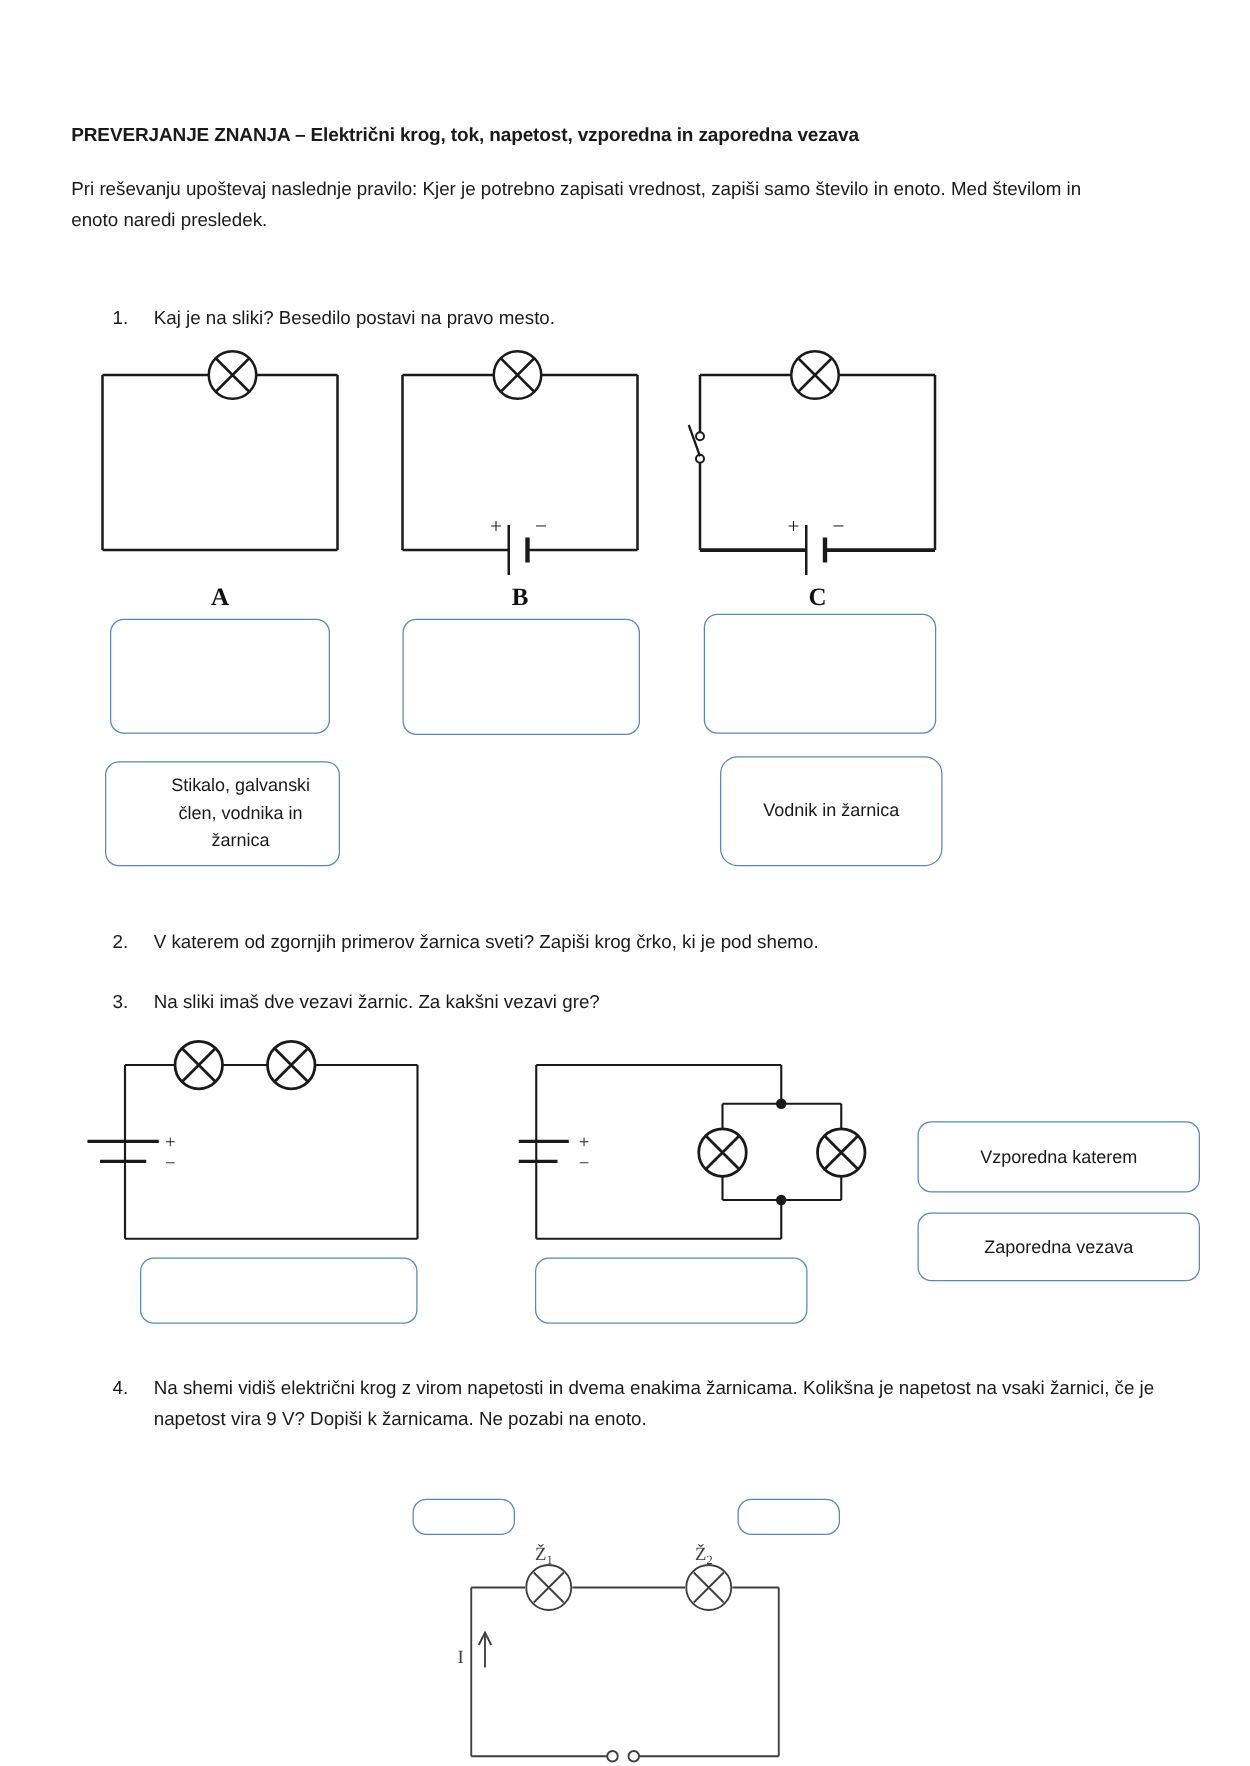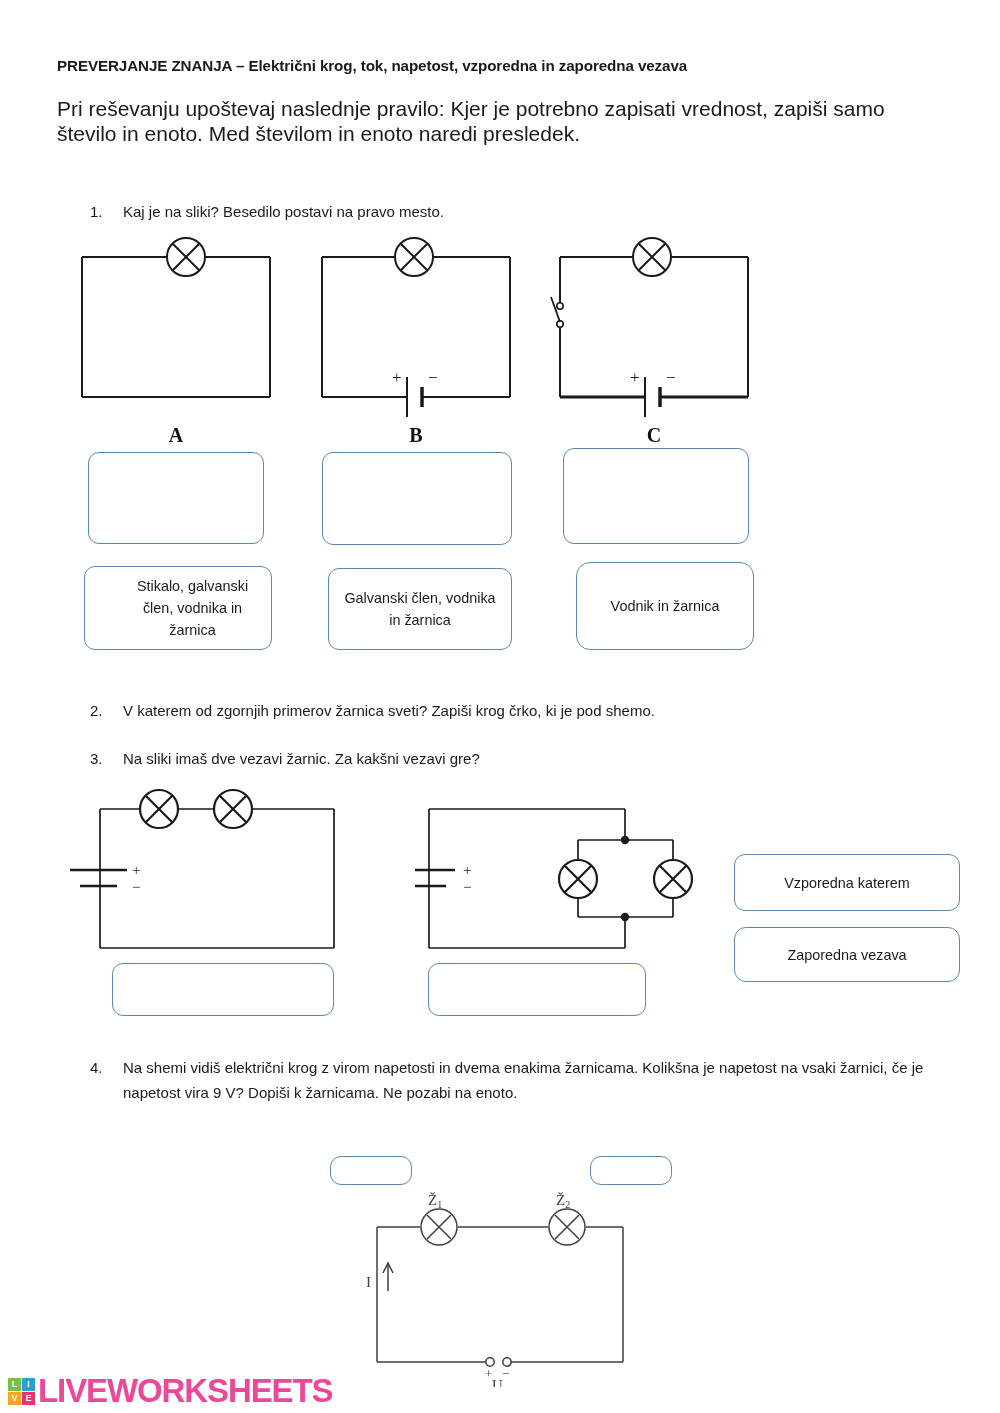--- a/index.html
+++ b/index.html
@@ -12,38 +12,39 @@
     height: 1413px;
     position: relative;
     font-family: "Liberation Sans", sans-serif;
     color: #1a1a1a;
     overflow: hidden;
   }
 
   .page {
     position: absolute;
     inset: 0;
+    margin-top: 43px;
   }
 
   
   .title {
     position: absolute;
     left: 57px;
     top: 57px;
     width: 880px;
     font-size: 15.2px;
     font-weight: bold;
     letter-spacing: -0.1px;
   }
   .intro {
     position: absolute;
     left: 57px;
     top: 96px;
     width: 840px;
-    font-size: 21px;
+    font-size: 15px;
     line-height: 25px;
   }
 
   
   .q {
     position: absolute;
     font-size: 15px;
     line-height: 25px;
   }
   .q .num {
@@ -214,21 +215,20 @@
       <text x="118" y="148" font-family="Liberation Serif, serif" font-size="17" fill="#1a1a1a">−</text>
     </svg>
   </div>
   <div class="letter" style="left:618px; top:424px; width:72px;">C</div>
 
   <div class="box empty" style="left:88px; top:452px; width:176px; height:92px;"></div>
   <div class="box empty" style="left:322px; top:452px; width:190px; height:93px;"></div>
   <div class="box empty" style="left:563px; top:448px; width:186px; height:96px;"></div>
 
   <div class="box" style="left:84px; top:566px; width:188px; height:84px;padding-left:37px;">Stikalo, galvanski člen, vodnika in žarnica</div>
-  <div class="box" style="left:328px; top:568px; width:184px; height:82px;">Galvanski člen, vodnika in žarnica</div>
   <div class="box" style="left:576px; top:562px; width:178px; height:88px;border-radius:14px;">Vodnik in žarnica</div>
 
   <div class="q" id="q2">
     <span class="num">2.</span>
     <span class="qtext">V katerem od zgornjih primerov žarnica sveti? Zapiši krog črko, ki je pod shemo.</span>
   </div>
 
   <div class="q" id="q3">
     <span class="num">3.</span>
     <span class="qtext">Na sliki imaš dve vezavi žarnic. Za kakšni vezavi gre?</span>
@@ -292,21 +292,21 @@
       </g>
       <text x="48" y="93" font-family="Liberation Serif, serif" font-size="15" fill="#1a1a1a">+</text>
       <text x="48" y="110" font-family="Liberation Serif, serif" font-size="15" fill="#1a1a1a">−</text>
     </svg>
   </div>
 
   <div class="box empty" style="left:112px; top:963px; width:222px; height:53px;"></div>
   <div class="box empty" style="left:428px; top:963px; width:218px; height:53px;"></div>
 
   <div class="box" style="left:734px; top:854px; width:226px; height:57px;">Vzporedna katerem</div>
-  <div class="box" style="left:734px; top:927px; width:226px; height:55px;border-radius:12px;">Zaporedna vezava</div>
+  <div class="box" style="left:734px; top:927px; width:226px; height:55px;">Zaporedna vezava</div>
 
   <div class="q" id="q4">
     <span class="num">4.</span>
     <span class="qtext">Na shemi vidiš električni krog z virom napetosti in dvema enakima žarnicama. Kolikšna je napetost na vsaki žarnici, če je napetost vira 9 V? Dopiši k žarnicama. Ne pozabi na enoto.</span>
   </div>
 
   <div class="circuit" style="left:330px; top:1187px;">
     <svg width="340" height="200" viewBox="0 0 340 200">
       <g stroke="#3f3f3f" stroke-width="1.5" fill="none">
         <path d="M47 40 L90 40"></path>

